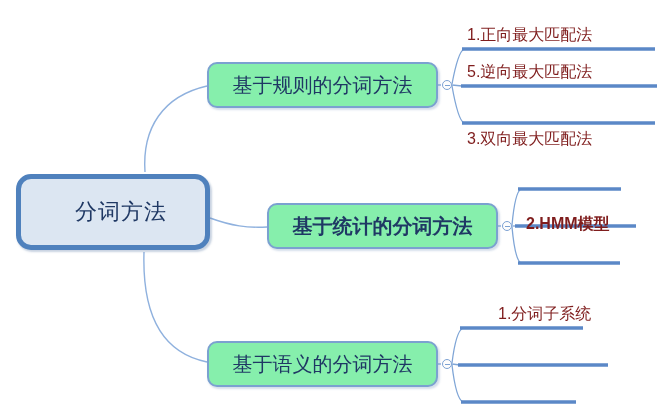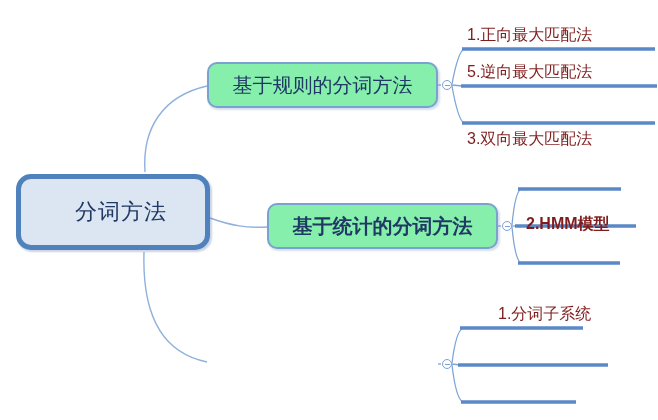--- a/index.html
+++ b/index.html
@@ -95,20 +95,23 @@
   <div class="root-node">
     <span>分词方法</span>
   </div>
 
   <div class="branch-node b1">
     <span>基于规则的分词方法</span>
   </div>
   <div class="branch-node b2">
     <span>基于统计的分词方法</span>
   </div>
+  <div class="branch-node b3">
+    <span>基于语义的分词方法</span>
+  </div>
 
   <div class="toggle t1">
     <div class="minus"></div>
   </div>
   <div class="toggle t2">
     <div class="minus"></div>
   </div>
   <div class="toggle t3">
     <div class="minus"></div>
   </div>

